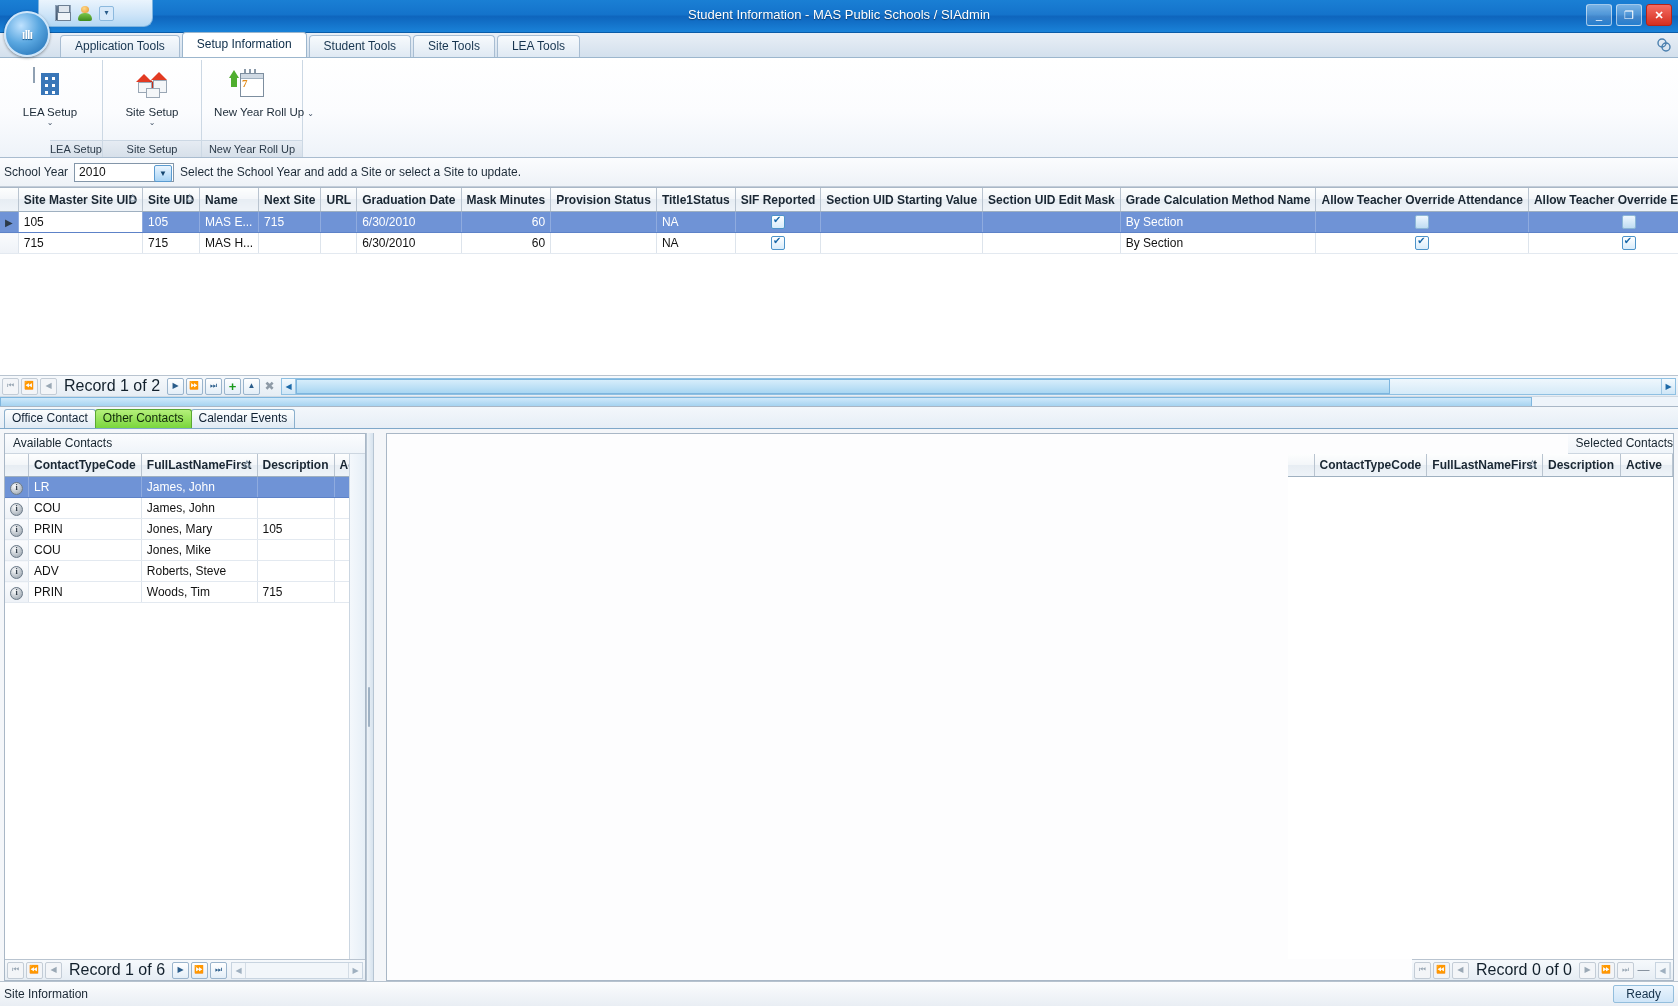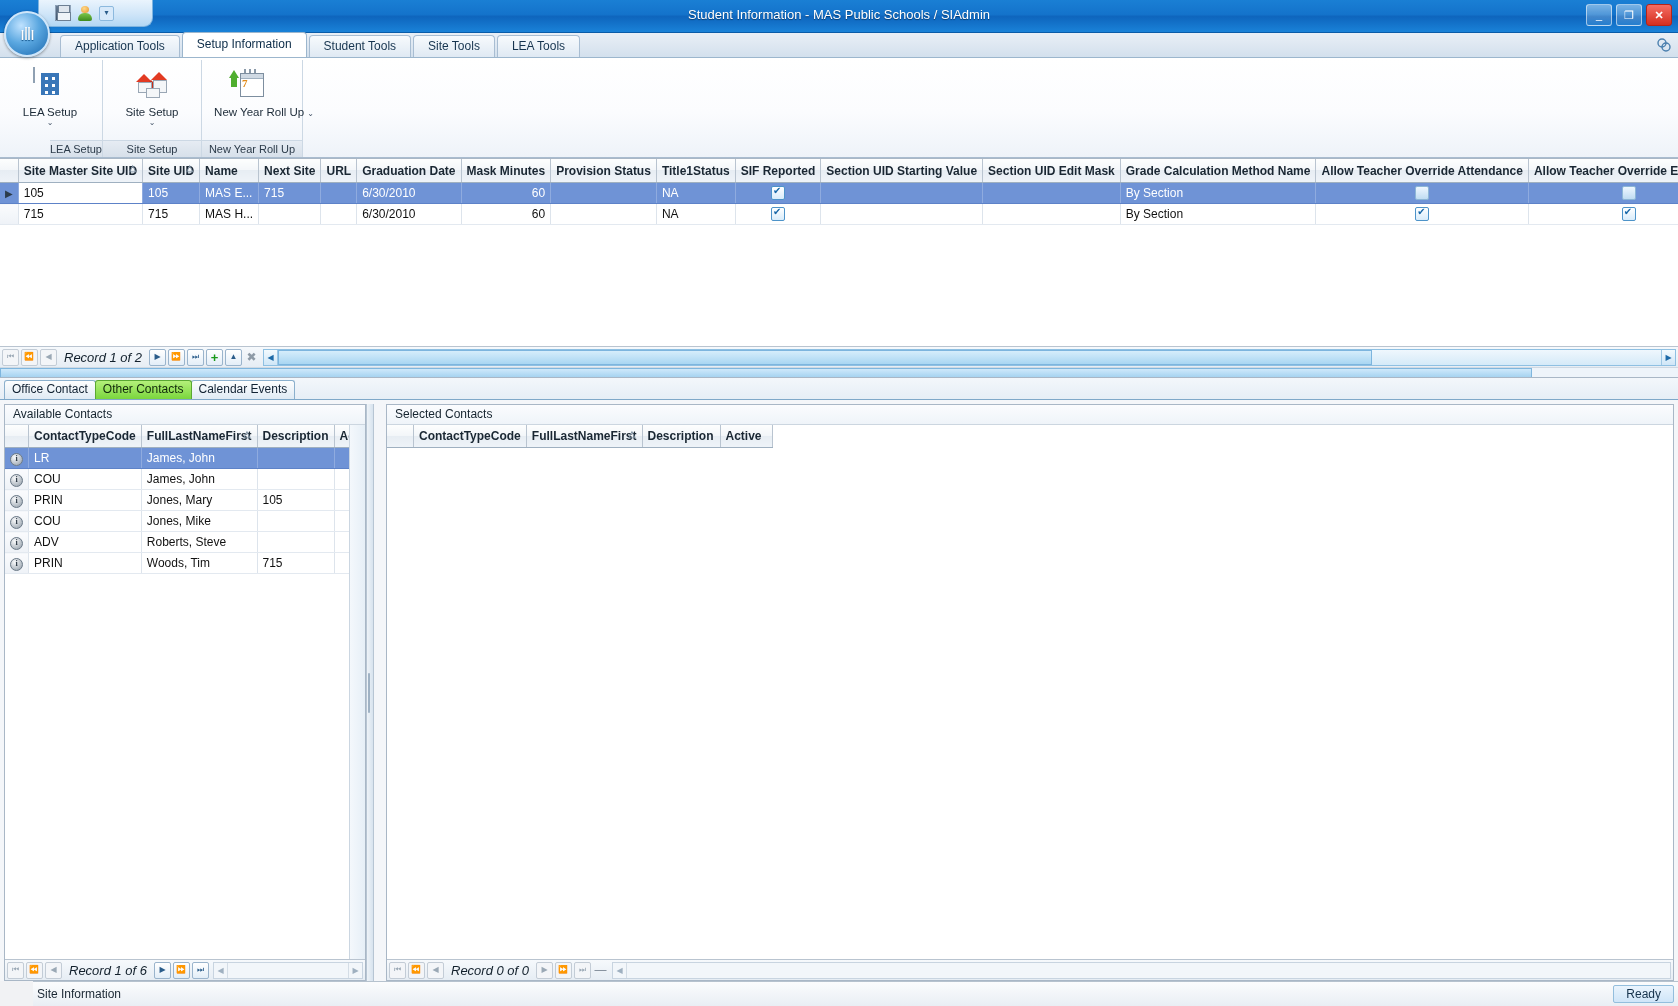--- a/index.html
+++ b/index.html
@@ -91,21 +91,21 @@
   }
   .orb {
     position:absolute; left:4px; top:-22px; width:42px; height:42px;
     border-radius:50%;
     background: radial-gradient(circle at 36% 30%, #bfe2ff 0%, #5aa7e0 45%, #1a68ae 100%);
     border:2px solid #cfe6fa;
     box-shadow: 0 1px 3px rgba(0,0,0,.4);
     display:flex; align-items:center; justify-content:center;
     z-index: 5;
   }
-  .orb-glyph { color:#fff; font-size:18px; letter-spacing:-1px; font-weight:normal; text-shadow:0 1px 1px #0a4d85;text-align:center;}
+  .orb-glyph { color:#fff; font-size:13px; letter-spacing:-1px; font-weight:bold; text-shadow:0 1px 1px #0a4d85;text-align:center;}
   .rtab {
     height: 21px; line-height:20px; padding: 0 14px;
     font-size: 12px; color:#16344f;
     background: linear-gradient(to bottom,#f7fafd,#dfe9f3);
     border:1px solid #a8bdd2; border-bottom:none;
     border-radius: 4px 4px 0 0;
     margin-right: 2px;
     cursor: default;
   }
   .rtab.active {
@@ -273,21 +273,21 @@
   .nbtn {
     width:15px;height:15px; border:1px solid #9ab4cc; border-radius:2px;
     background: linear-gradient(to bottom,#ffffff,#e3eef8);
     display:flex;align-items:center;justify-content:center;
     font-size:8px; color:#2a5c8a; line-height:1; cursor:default;
   }
   .nbtn.dis { color:#9aa8b5; border-color:#c3ccd6; background:#f3f5f8;}
   .nbtn.plus { color:#1a9a1a; font-size:13px; font-weight:bold;}
   .nbtn.del { color:#8e9aa6; border:none; background:transparent; font-size:12px;}
   .nbtn.minus { color:#7b8794; border:none; background:transparent; font-size:12px;}
-  .navtext { font-size:13px; color:#12202c; padding: 0 5px; white-space:nowrap;font-style:italic;}
+  .navtext { font-size:16px; color:#12202c; padding: 0 5px; white-space:nowrap;}
   .hscroll {
     flex:1; height:15px; margin-left:2px;
     background: linear-gradient(to bottom,#eff7fd,#d5eaf8);
     border:1px solid #8fc0e2; display:flex; align-items:stretch;
     position:relative; overflow:hidden;
   }
   .hs-arrow{
     width:13px; background:linear-gradient(to bottom,#f3fafe,#cfe6f7);
     display:flex;align-items:center;justify-content:center;font-size:8px;color:#1d6aa8;
     border-right:1px solid #9ec7e4;
@@ -369,21 +369,21 @@
     color:#2b3743; font-size:8px; line-height:10px; text-align:center;
     font-weight:bold; font-family:"Liberation Serif", serif;
   }
 
   
   .statusbar {
     flex:0 0 24px; height:24px;
     background: linear-gradient(to bottom,#fbfcfd,#e9eef4);
     border-top:1px solid #b6c2ce;
     display:flex; align-items:center; justify-content:space-between;
-    padding: 0 4px; font-size:12px; color:#1a2733;margin-left:33px;
+    padding: 0 4px; font-size:12px; color:#1a2733;
   }
   .status-ready {
     background: linear-gradient(to bottom,#eaf4fd,#cfe5f8);
     border:1px solid #93bedd; padding: 1px 12px; border-radius:2px;
     color:#15324c;
   }
 </style>
 </head>
 <body>
 
@@ -463,20 +463,28 @@
             <span>New Year Roll Up</span><span class="carat" style="margin-left:3px;">⌄</span>
           </span>
         </div>
       </div>
       <div class="rgroup-title">New Year Roll Up</div>
     </div>
 
     <div style="flex:1;"></div>
   </div>
 
+  <div class="filterbar">
+    <span class="lbl-sy">School Year</span>
+    <div class="combo">
+      <span>2010</span>
+      <span class="combo-btn">▼</span>
+    </div>
+    <span class="hint">Select the School Year and add a Site or select a Site to update.</span>
+  </div>
 
   <div class="maingrid">
     <div class="grid-scroll">
       <table class="g" id="main-grid-table">
           <colgroup>
             <col style="width:16px">
             <col style="width:130px">
             <col style="width:75px">
             <col style="width:58px">
             <col style="width:65px">
@@ -665,21 +673,21 @@
         <div class="hscroll" style="background:#f2f6fa;border-color:#c8d4e0;">
           <div class="hs-arrow" style="background:#f2f6fa;color:#9fb0c0;border-right-color:#d4dde6;">◀</div>
           <div style="flex:1;"></div>
           <div class="hs-arrow r" style="background:#f2f6fa;color:#9fb0c0;border-left-color:#d4dde6;">▶</div>
         </div>
       </div>
     </div>
 
     <div class="splitter"></div>
 
-    <div class="panel right" style="margin-left:12px;">
+    <div class="panel right" style="margin-left:12px;align-items:flex-end;">
       <div class="panel-title">Selected Contacts</div>
       <div class="panel-body">
         <table class="g" id="sel-table">
             <colgroup>
               <col style="width:17px">
               <col style="width:112px">
               <col style="width:108px">
               <col style="width:78px">
               <col style="width:52px">
             </colgroup>

